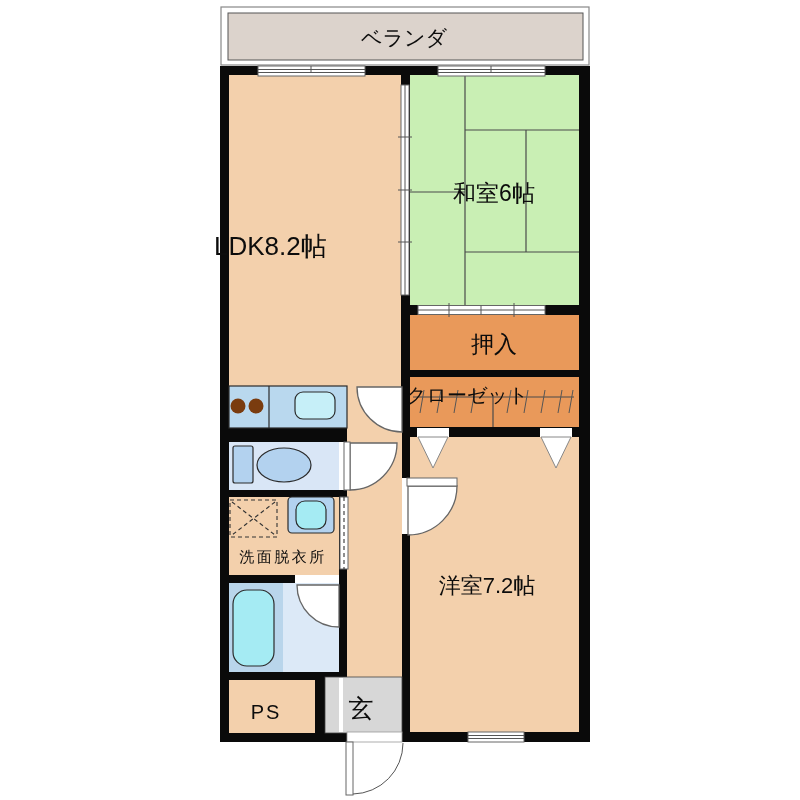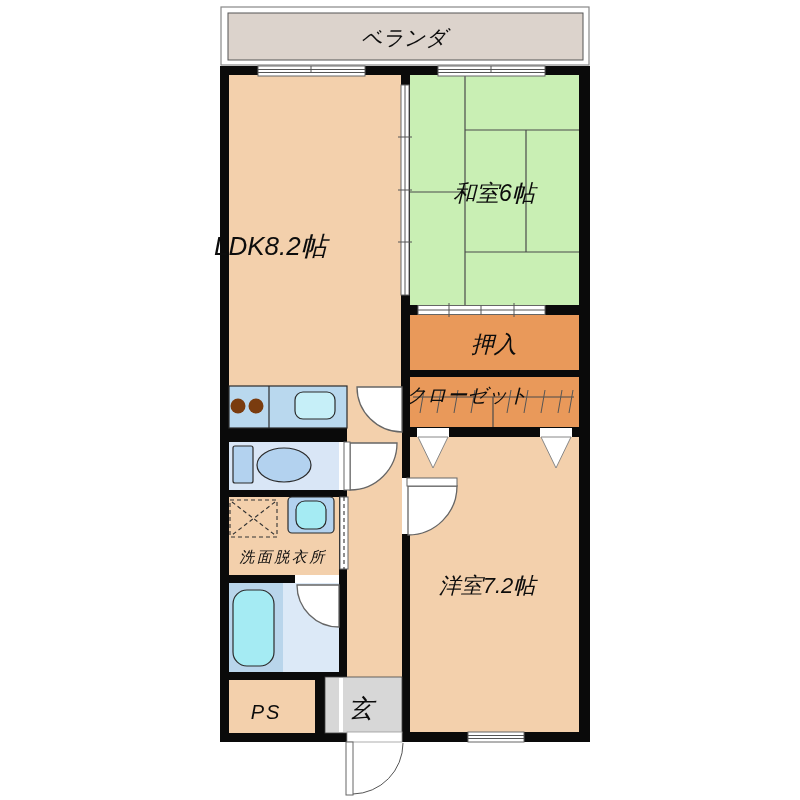--- a/index.html
+++ b/index.html
@@ -1,16 +1,16 @@
 <!DOCTYPE html>
 <html><head>
 <meta charset="utf-8">
 <style>
   html,body{margin:0;padding:0;background:#fff;}
-  #stage{position:relative;width:800px;height:800px;background:#fff;overflow:hidden;font-style:italic;}
+  #stage{position:relative;width:800px;height:800px;background:#fff;overflow:hidden;}
   svg{display:block;}
   text{font-family:"Liberation Sans","DejaVu Sans",sans-serif;fill:#0c0c0c;}
   .ln{stroke:#4a4a4a;stroke-width:1.2;fill:none;}
   .thin{stroke:#555;stroke-width:1;fill:none;}
   .door{fill:#ffffff;stroke:#666;stroke-width:1.3;}
   .win{fill:#ffffff;stroke:#666;stroke-width:1;}
   .fix{stroke:#2b2b2b;stroke-width:1.2;}
   .dash{stroke:#333;stroke-width:1.1;fill:none;stroke-dasharray:4 3;}
 </style>
 </head>

